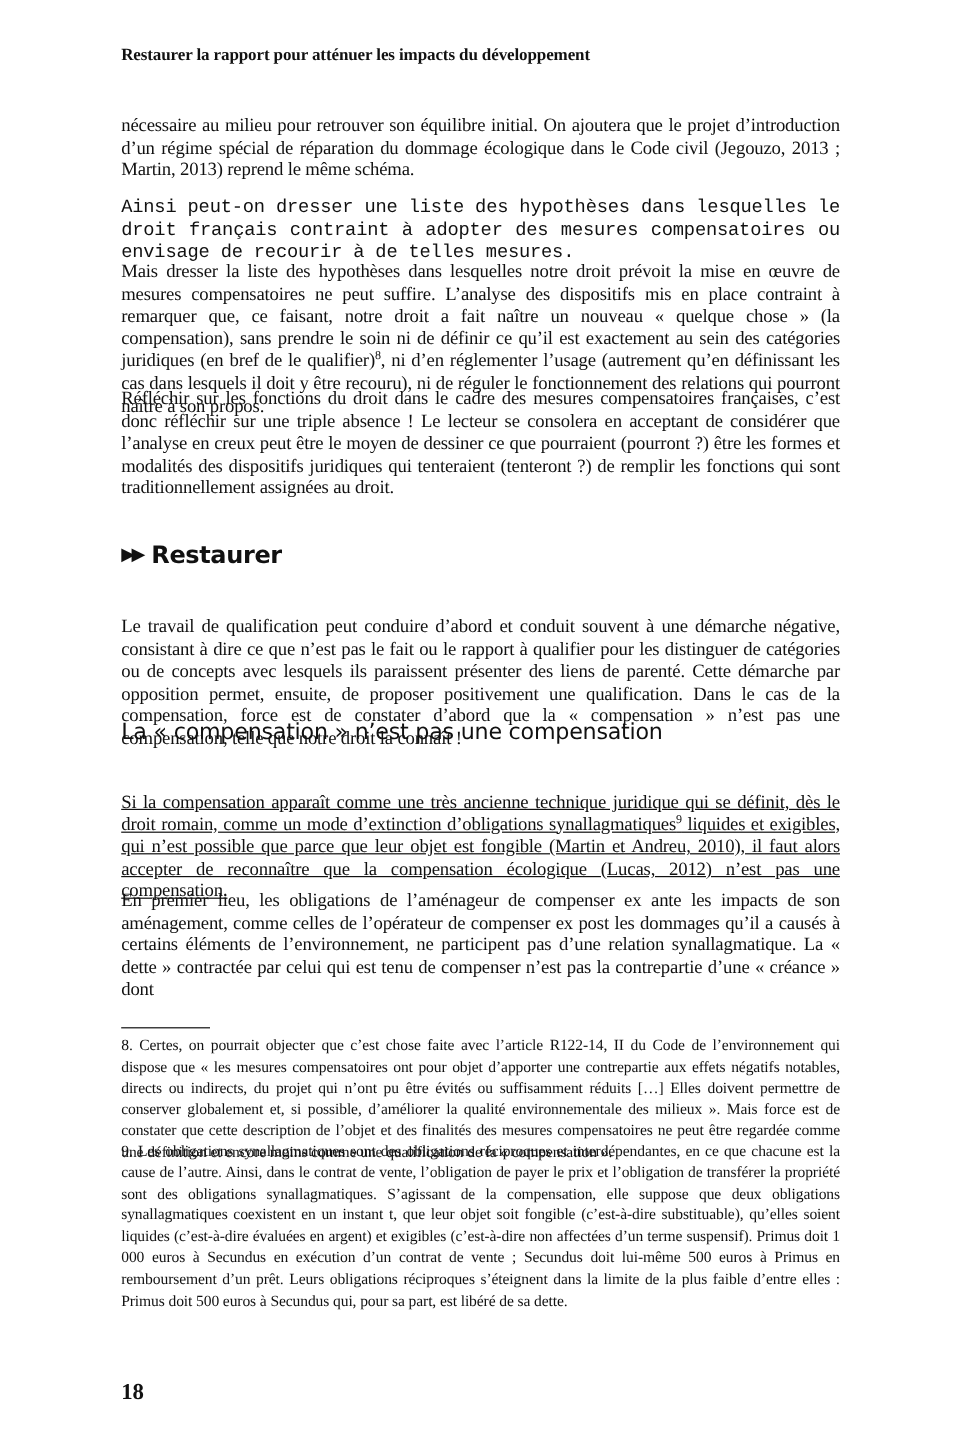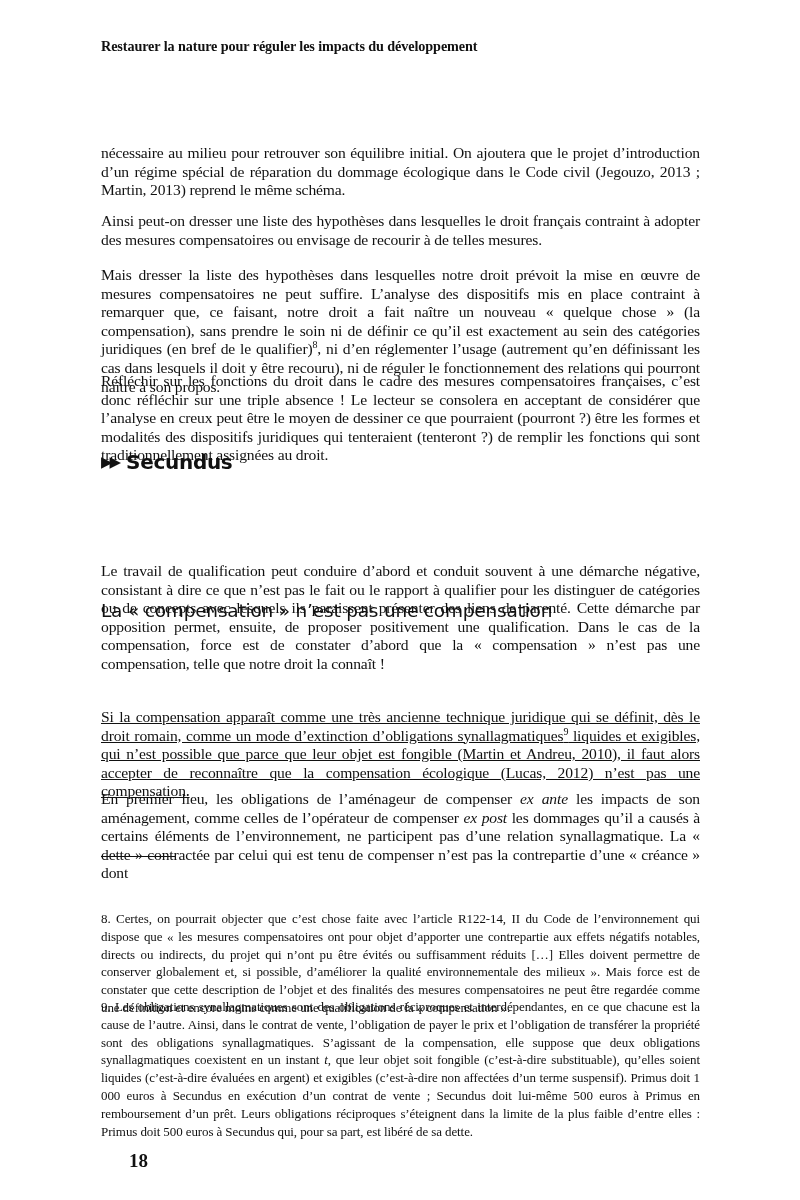--- a/index.html
+++ b/index.html
@@ -7,50 +7,50 @@
   .page { position: absolute; left: 101px; top: 0; width: 599px; }
   .running-head { position: absolute; top: 38px; left: 0; font-family: "Liberation Serif", serif; font-weight: bold; font-size: 14.2px; letter-spacing: -0.1px; }
   .body-text { font-family: "Liberation Serif", serif; font-size: 15.6px; line-height: 18.6px; text-align: justify; margin: 0; letter-spacing: -0.15px; }
   .p { margin: 0; text-align: justify; text-align-last: left; }
   .sup { font-size: 10px; vertical-align: super; line-height: 0; }
   .h2 { position: absolute; left: 0; font-family: "DejaVu Sans", sans-serif; font-weight: bold; font-size: 20px; letter-spacing: -0.3px; display: flex; align-items: center; }
   .h2 .arrow { font-size: 15px; margin-right: 8px; letter-spacing: -3px; }
   .h3 { position: absolute; left: 0; font-family: "DejaVu Sans", sans-serif; font-size: 18.5px; letter-spacing: -0.2px; }
   .fn-rule { position: absolute; left: 0; top: 856px; width: 74px; height: 0; border-top: 1.3px solid #111; }
   .fn { font-family: "Liberation Serif", serif; font-size: 13px; line-height: 17.8px; text-align: justify; margin: 0; letter-spacing: -0.1px; }
-  .page-num { position: absolute; top: 1150px; left: 0; font-family: "Liberation Serif", serif; font-weight: bold; font-size: 19px; margin-left: 28px; }
-  .block { position: absolute; left: 0; width: 599px; margin-top: 48px; }
-  .em { font-style: italic; }
+  .page-num { position: absolute; top: 1150px; left: 0; font-family: "Liberation Serif", serif; font-weight: bold; font-size: 19px; }
+  .block { position: absolute; left: 0; width: 599px; }
+  .em { }
 </style>
 </head>
 <body>
 
 <div class="page">
 
-  <div class="running-head">Restaurer la nature pour réguler les impacts du développement</div>
+  <div class="running-head">Restaurer la rapport pour atténuer les impacts du développement</div>
 
   <div class="block body-text" style="top:96px;">
     <p class="p">nécessaire au milieu pour retrouver son équilibre initial. On ajoutera que le projet d’introduction d’un régime spécial de réparation du dommage écologique dans le Code civil (Jegouzo, 2013 ; Martin, 2013) reprend le même schéma.</p>
   </div>
 
-  <div class="block body-text" style="top:164px;">
+  <div class="block body-text" style="top:164px;font-family:Liberation Mono, monospace;">
     <p class="p">Ainsi peut-on dresser une liste des hypothèses dans lesquelles le droit français contraint à adopter des mesures compensatoires ou envisage de recourir à de telles mesures.</p>
   </div>
 
   <div class="block body-text" style="top:218px;">
     <p class="p"><span>Mais dresser la liste des hypothèses dans lesquelles notre droit prévoit la mise en œuvre de mesures compensatoires ne peut suffire. L’analyse des dispositifs mis en place contraint à remarquer que, ce faisant, notre droit a fait naître un nouveau « quelque chose » (la compensation), sans prendre le soin ni de définir ce qu’il est exactement au sein des catégories juridiques (en bref de le qualifier)</span><span class="sup">8</span><span>, ni d’en réglementer l’usage (autrement qu’en définissant les cas dans lesquels il doit y être recouru), ni de réguler le fonctionnement des relations qui pourront naître à son propos.</span></p>
   </div>
 
   <div class="block body-text" style="top:324px;">
     <p class="p">Réfléchir sur les fonctions du droit dans le cadre des mesures compensatoires françaises, c’est donc réfléchir sur une triple absence ! Le lecteur se consolera en acceptant de considérer que l’analyse en creux peut être le moyen de dessiner ce que pourraient (pourront ?) être les formes et modalités des dispositifs juridiques qui tenteraient (tenteront ?) de remplir les fonctions qui sont traditionnellement assignées au droit.</p>
   </div>
 
   <div class="h2" style="top:450px;">
     <span class="arrow">▶▶</span>
-    <span>Secundus</span>
+    <span>Restaurer</span>
   </div>
 
   <div class="block body-text" style="top:514px;">
     <p class="p">Le travail de qualification peut conduire d’abord et conduit souvent à une démarche négative, consistant à dire ce que n’est pas le fait ou le rapport à qualifier pour les distinguer de catégories ou de concepts avec lesquels ils paraissent présenter des liens de parenté. Cette démarche par opposition permet, ensuite, de proposer positivement une qualification. Dans le cas de la compensation, force est de constater d’abord que la « compensation » n’est pas une compensation, telle que notre droit la connaît !</p>
   </div>
 
   <div class="h3" style="top:600px;">La « compensation » n’est pas une compensation</div>
 
   <div class="block body-text" style="top:660px;text-decoration:underline;">
     <p class="p"><span>Si la compensation apparaît comme une très ancienne technique juridique qui se définit, dès le droit romain, comme un mode d’extinction d’obligations synallagmatiques</span><span class="sup">9</span><span> liquides et exigibles, qui n’est possible que parce que leur objet est fongible (Martin et Andreu, 2010), il faut alors accepter de reconnaître que la compensation écologique (Lucas, 2012) n’est pas une compensation.</span></p>

